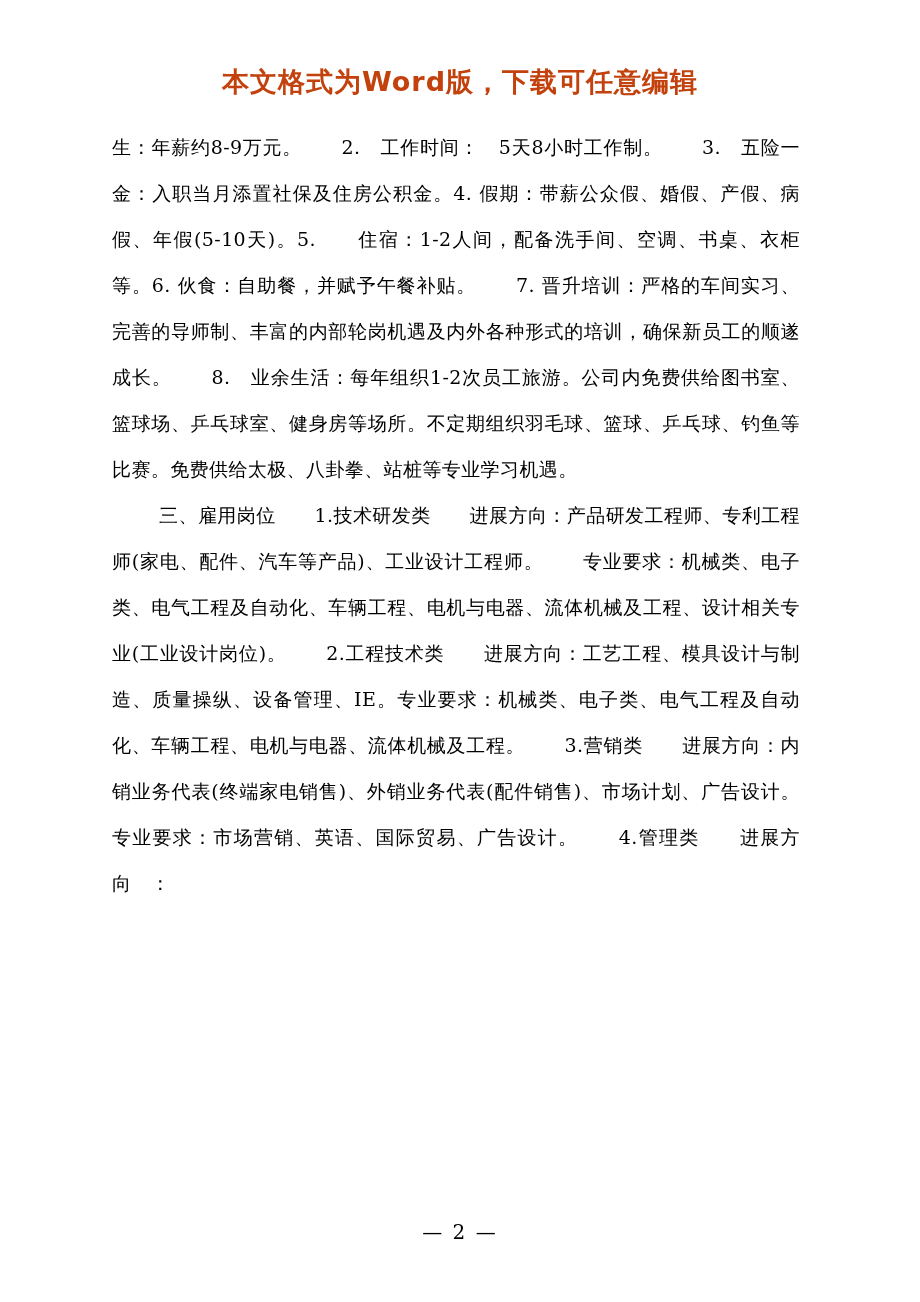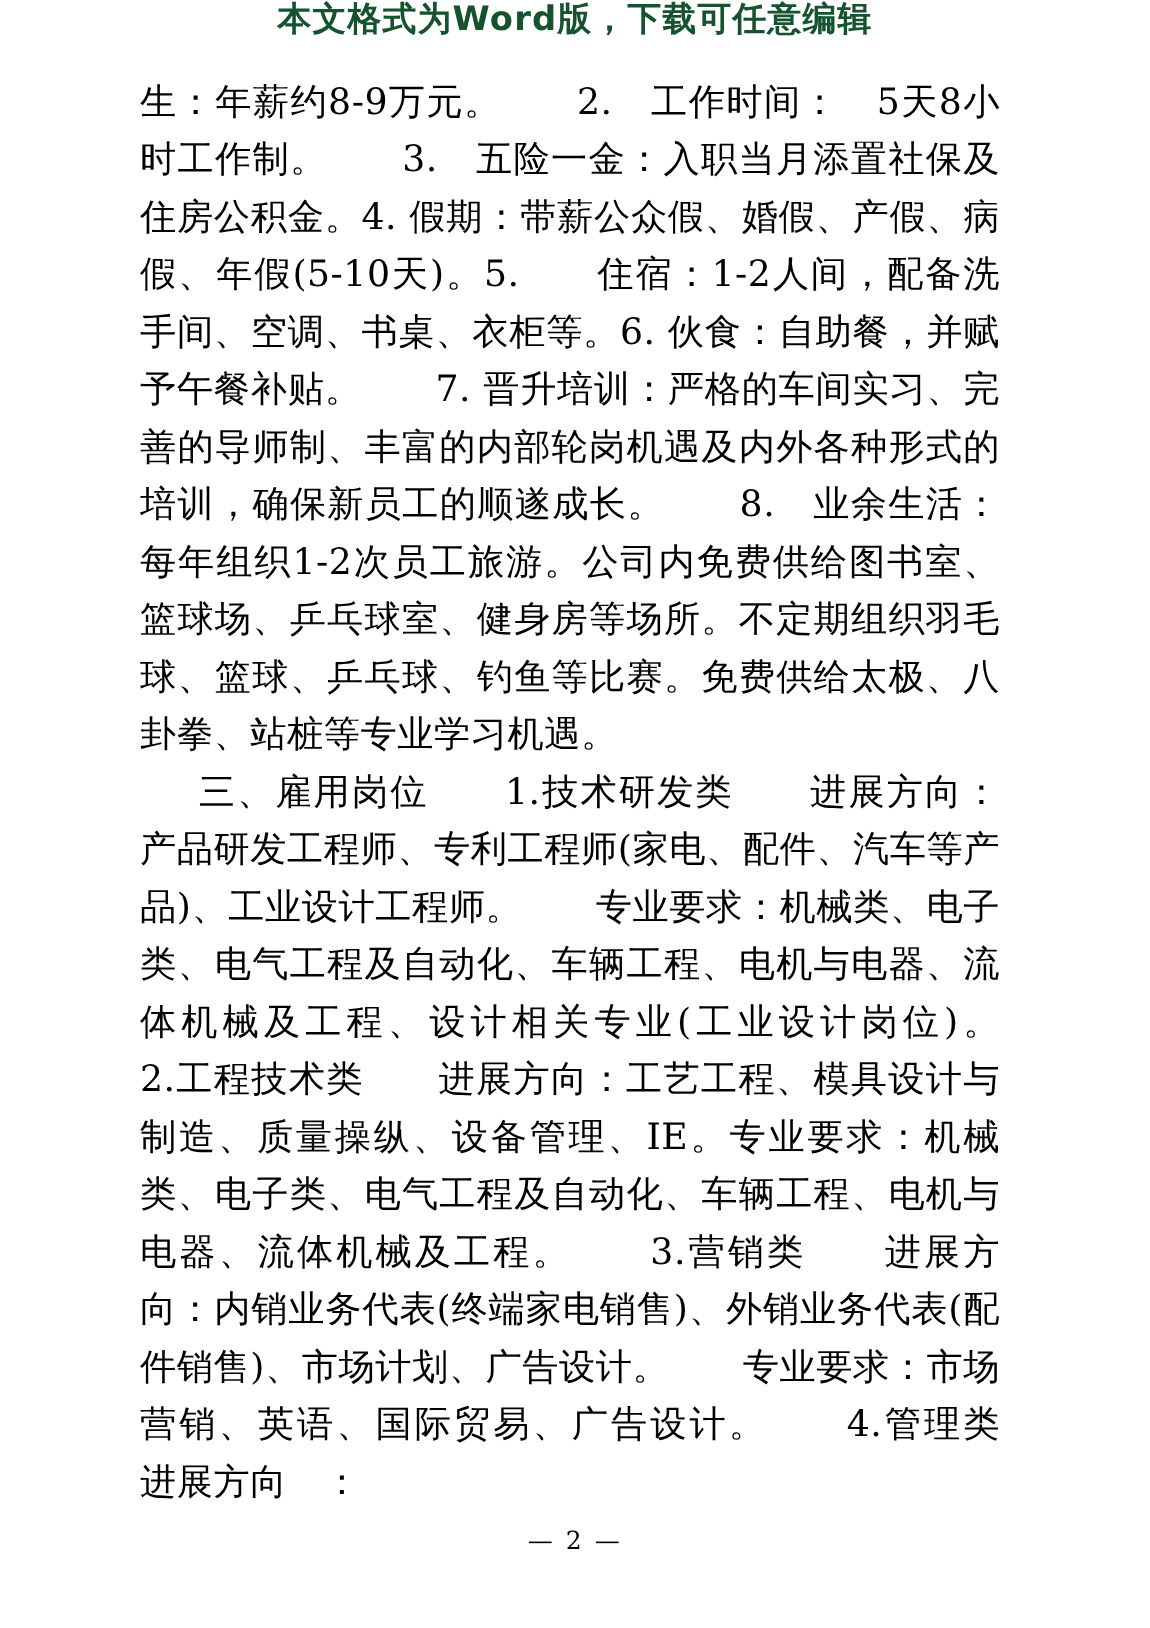--- a/index.html
+++ b/index.html
@@ -17,34 +17,35 @@
   }
   .page {
     width: 920px;
     height: 1302px;
     box-sizing: border-box;
     padding: 0;
     position: relative;
   }
   .watermark {
     text-align: center;
-    color: #14532d;
+    color: #c2410c;
     font-family: "DejaVu Sans", sans-serif;
     font-size: 27px;
     font-weight: bold;
     letter-spacing: 1px;
+    padding-top: 66px;
     padding-bottom: 0;
     line-height: 1.2;
     white-space: nowrap;
   }
   .body-text {
     margin-top: 26px;
     padding-left: 112px;
     padding-right: 120px;
-    font-size: 29px;
+    font-size: 19px;
     line-height: 46px;
     text-align: justify;
     text-justify: inter-ideograph;
     letter-spacing: 0.4px;
     font-family: "DejaVu Serif", serif;
   }
   .para {
     margin: 0;
     padding: 0;
     text-indent: 0;

